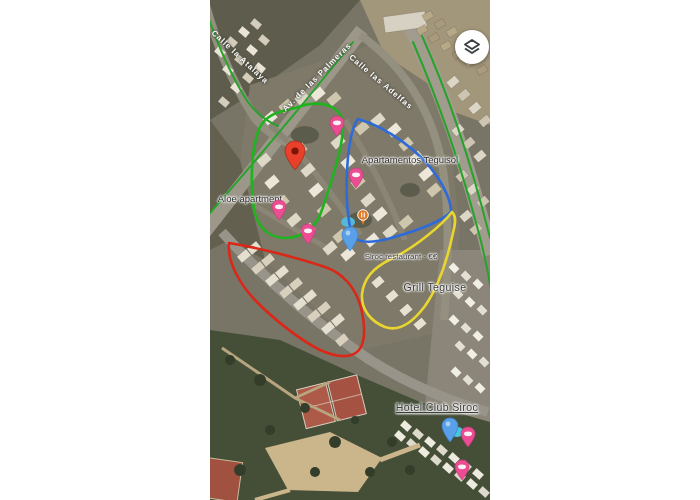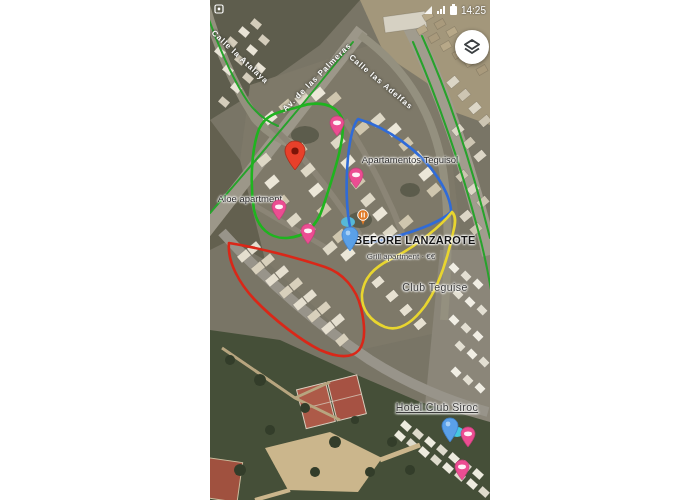--- a/index.html
+++ b/index.html
@@ -217,23 +217,22 @@
         <path d="M19,243 C45,247 85,257 115,267 C133,273 146,288 151,308 C155,325 156,341 149,350 C141,359 126,357 110,350 C92,341 65,321 44,299 C30,284 17,262 19,243 Z" stroke="#da2718" stroke-width="2.6" fill="none" stroke-linecap="round" stroke-linejoin="round"></path>
         <path d="M242,212 C233,224 206,247 181,259 C163,268 154,278 152,294 C151,309 160,321 175,327 C189,332 203,322 215,306 C227,289 237,261 243,233 C246,222 246,216 242,212 Z" stroke="#e8d52f" stroke-width="2.6" fill="none" stroke-linecap="round" stroke-linejoin="round"></path>
       </svg>
 
     <div id="labels-layer">
         <div class="street-label" style="left: 30px; top: 57px; transform: translate(-50%, -50%) rotate(43deg);">Calle la Atalaya</div>
         <div class="street-label" style="left: 107px; top: 77px; transform: translate(-50%, -50%) rotate(-45deg);">Av. de las Palmeras</div>
         <div class="street-label" style="left: 171px; top: 82px; transform: translate(-50%, -50%) rotate(40deg);">Calle las Adelfas</div>
         <div class="poi" style="left: 40px; top: 198px;">Aloe apartment</div>
         <div class="poi" style="left: 200px; top: 159px;">Apartamentos Teguisol</div>
-        <div class="poi-bold" style="left: 205px; top: 240px;">BEFORE LANZAROTE</div>
-        <div class="poi-sub" style="left: 191px; top: 256px;">Grill apartment · €€</div>
-        <div class="poi-town" style="left: 225px; top: 287px;">Club Teguise</div>
+        <div class="poi-sub" style="left: 191px; top: 256px;">Siroc restaurant · €€</div>
+        <div class="poi-town" style="left: 225px; top: 287px;">Grill Teguise</div>
         <div class="poi-town" style="left: 227px; top: 407px; text-decoration: underline;">Hotel Club Siroc</div>
       </div>
     <div id="pins-layer">
         <div class="pin" style="left: 85px; top: 172px; pointer-events: auto;"><svg width="22" height="32" viewBox="0 0 22 32">
             <path d="M11 1 C5 1 1 5.5 1 11 C1 18 11 30 11 30 C11 30 21 18 21 11 C21 5.5 17 1 11 1 Z" fill="#e8402a" stroke="#a52817" stroke-width="0.8"></path>
             <circle cx="11" cy="11" r="3.6" fill="#7c1408"></circle>
           </svg></div>
         <div class="pin" style="left: 140px; top: 252px; pointer-events: auto;"><svg width="18" height="26" viewBox="0 0 18 26">
             <path d="M9 1 C4.5 1 1 4.5 1 9 C1 14.5 9 25 9 25 C9 25 17 14.5 17 9 C17 4.5 13.5 1 9 1 Z" fill="#5aa0e8" stroke="#3b7fd0" stroke-width="0.8"></path>
             <circle cx="7" cy="7" r="2.4" fill="#a8d0f5"></circle>
@@ -267,43 +266,20 @@
             <ellipse cx="8" cy="7.8" rx="4" ry="2.4" fill="#ffffff" opacity=".92"></ellipse>
           </svg></div>
         <div class="pin" style="left: 153px; top: 226px; pointer-events: auto;"><svg width="13" height="17" viewBox="0 0 13 17">
             <path d="M6.5 16 L4 10 L9 10 Z" fill="#e07b28"></path>
             <circle cx="6.5" cy="6" r="5.3" fill="#e07b28" stroke="#ffffff" stroke-width="1"></circle>
             <rect x="4.6" y="3.5" width="1.1" height="5" fill="#ffffff"></rect>
             <rect x="7.2" y="3.5" width="1.1" height="5" fill="#ffffff"></rect>
           </svg></div>
       </div>
 
-    <div class="statusbar">
-      <span>
-        <svg width="10" height="10" viewBox="0 0 10 10">
-            <rect x="1" y="1" width="8" height="8" rx="1.5" fill="none" stroke="#fff" stroke-width="1.2"></rect>
-            <circle cx="5" cy="5" r="1.4" fill="#fff"></circle>
-          </svg>
-      </span>
-      <span class="sb-right">
-        <svg width="10" height="10" viewBox="0 0 10 10">
-            <path d="M1,9 L9,9 L9,1 Z" fill="#fff" opacity=".9"></path>
-          </svg>
-        <svg width="10" height="10" viewBox="0 0 10 10">
-            <rect x="1" y="6" width="2" height="3" fill="#fff"></rect>
-            <rect x="4" y="4" width="2" height="5" fill="#fff"></rect>
-            <rect x="7" y="1" width="2" height="8" fill="#fff"></rect>
-          </svg>
-        <svg width="9" height="12" viewBox="0 0 9 12">
-            <rect x="3" y="0" width="3" height="2" fill="#fff"></rect>
-            <rect x="1" y="2" width="7" height="9" rx="1" fill="#fff"></rect>
-          </svg>
-        <span>14:25</span>
-      </span>
-    </div>
 
     <button class="layers-btn">
       <svg width="18" height="18" viewBox="0 0 18 18">
         <path d="M9,2 L16,6.5 L9,11 L2,6.5 Z" fill="none" stroke="#3c4043" stroke-width="2" stroke-linejoin="round"></path>
         <path d="M2,10.5 L9,15 L16,10.5" fill="none" stroke="#3c4043" stroke-width="2" stroke-linejoin="round"></path>
       </svg>
     </button>
   </div>
 </div>
 

